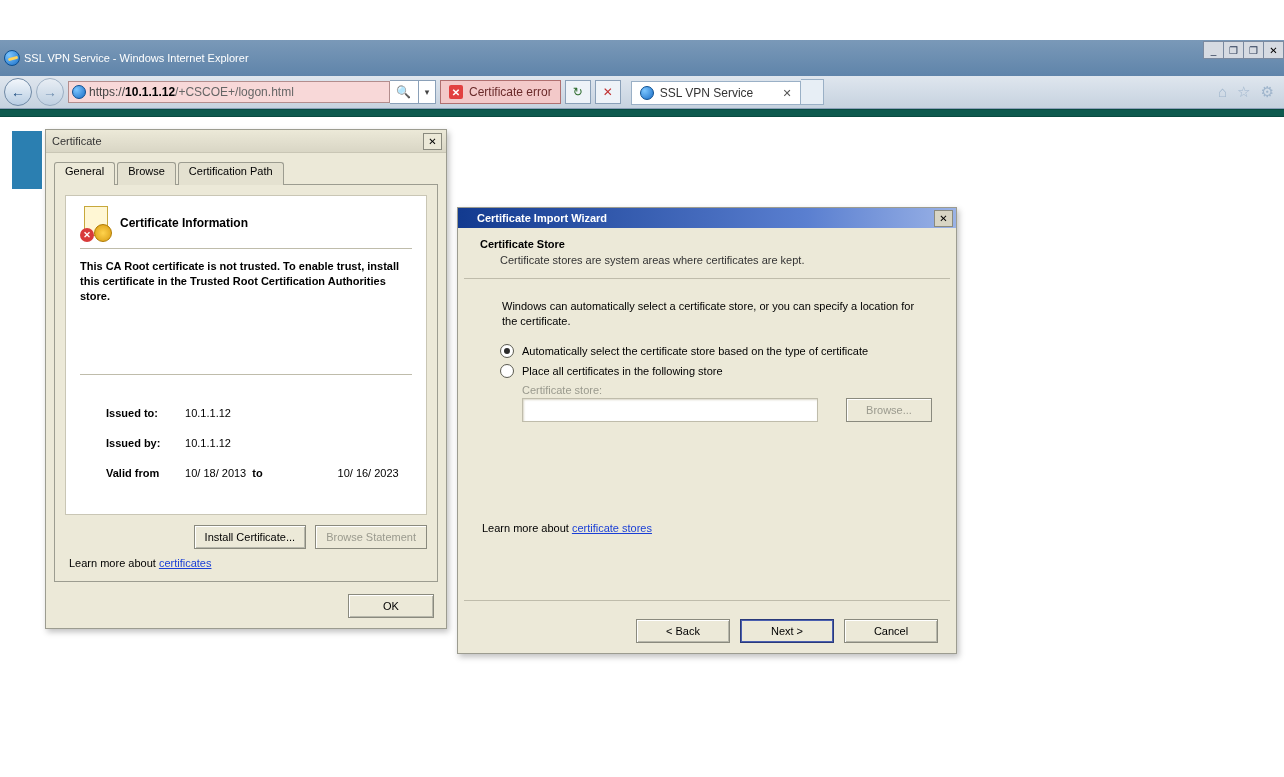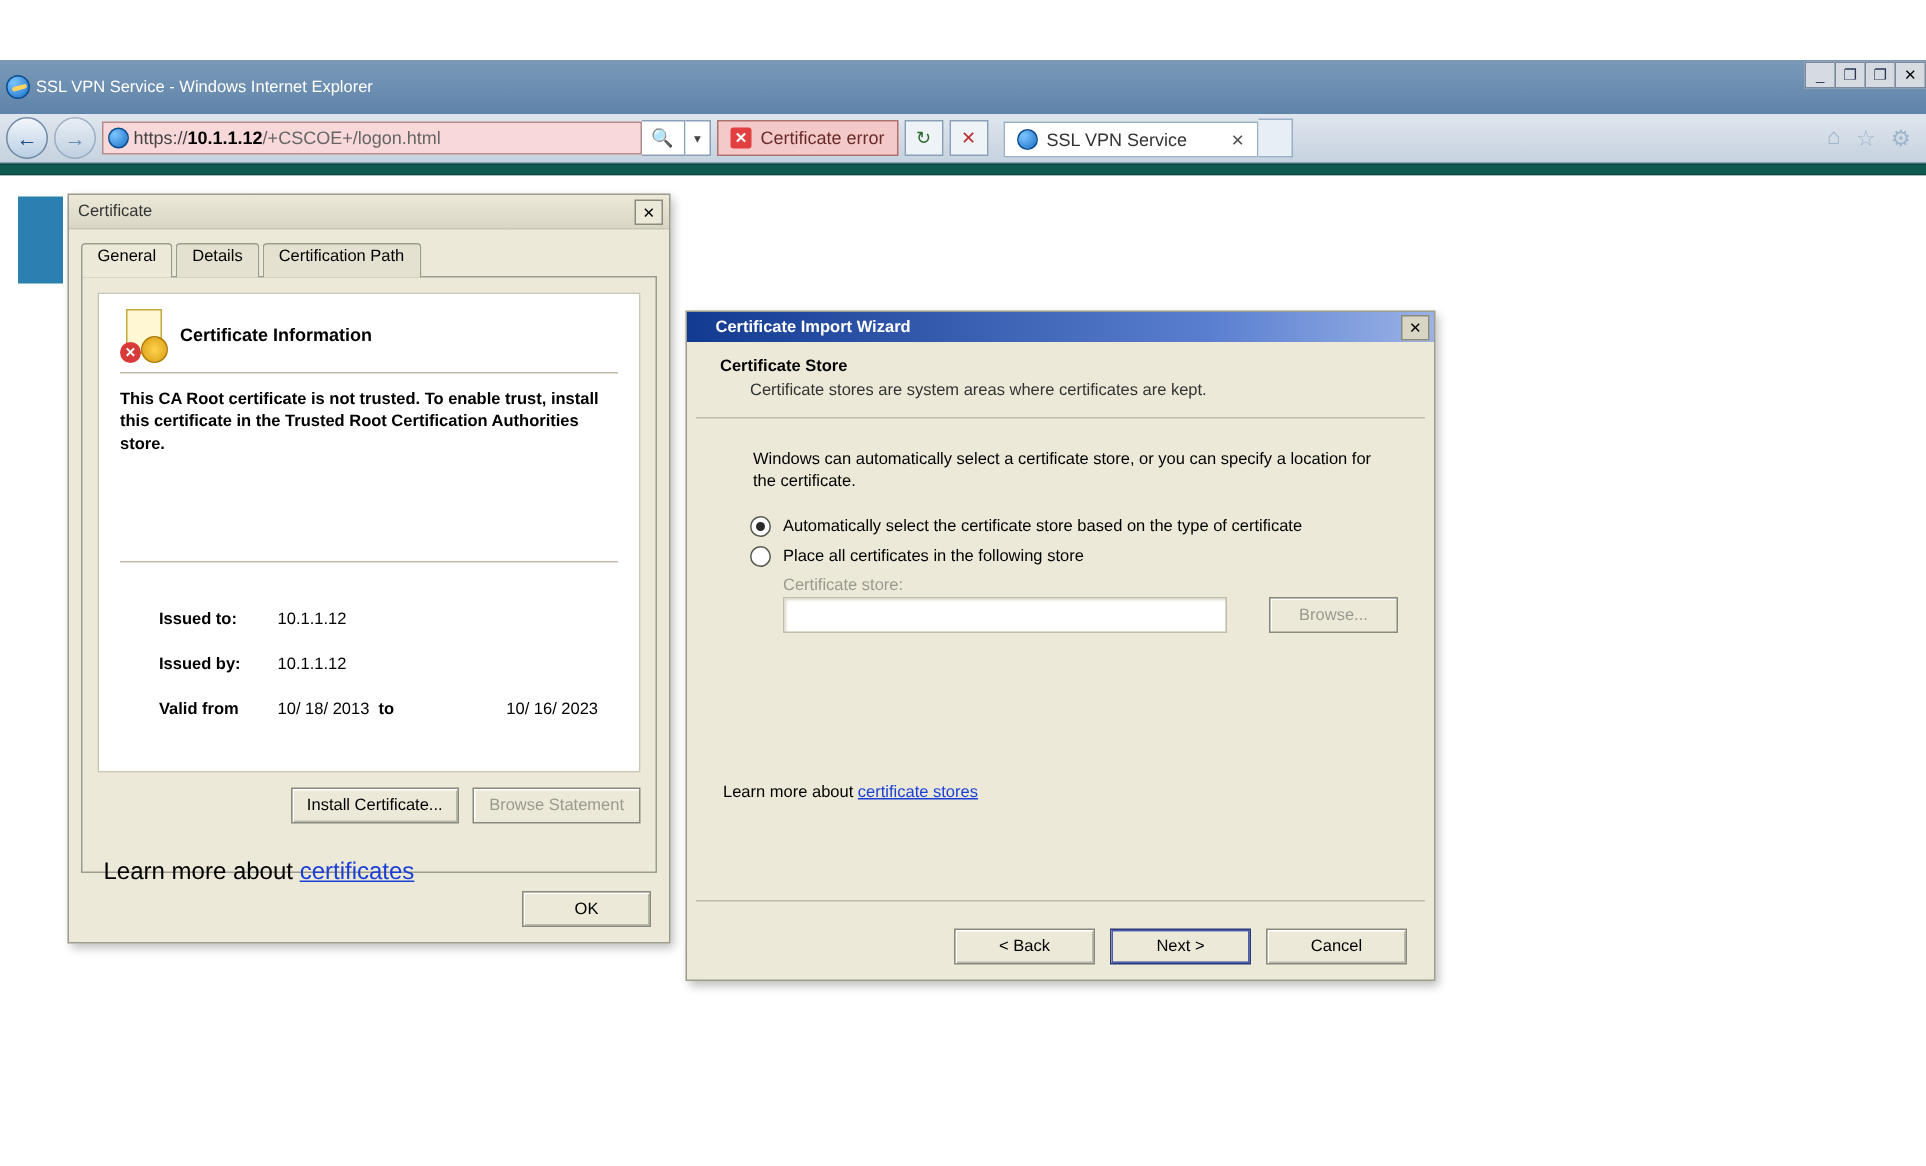--- a/index.html
+++ b/index.html
@@ -11,21 +11,21 @@
   .titlebar .spacer{flex:1;}
   .titlebar-btns{display:flex;height:100%;}
   .titlebar-btn{width:21px;height:18px;margin-top:1px;background:#d6dbe2;border:1px solid #7a8aa0;display:flex;align-items:center;justify-content:center;font-size:10px;color:#2a3a55;box-sizing:border-box;cursor:default;}
   .titlebar-btn + .titlebar-btn{margin-left:-1px;}
   .titlebar-btn:last-child{color:#000;}
   
   .navrow{height:32px;background:linear-gradient(#dfe6ee,#c6d2df);border-bottom:1px solid #8aa0b8;display:flex;align-items:center;padding:0 4px;gap:4px;}
   .nav-arrow{width:26px;height:26px;border-radius:50%;background:linear-gradient(#f2f6fb,#b9cee3);border:1px solid #6f89a5;display:flex;align-items:center;justify-content:center;color:#1d4e82;font-size:14px;cursor:default;}
   .nav-arrow.disabled{opacity:.55;}
   .addr-wrap{display:flex;align-items:center;height:24px;}
-  .addr-input{width:360px;height:22px;border:1px solid #b38d8d;background:#f8d8d8;display:flex;align-items:center;padding:0 3px;box-sizing:border-box;}
+  .addr-input{width:322px;height:22px;border:1px solid #b38d8d;background:#f8d8d8;display:flex;align-items:center;padding:0 3px;box-sizing:border-box;}
   .addr-input .ie-icon-sm{width:14px;height:14px;border-radius:50%;background:radial-gradient(circle at 30% 30%,#7cc6ff,#1a6ec7);border:1px solid #0b4e90;box-sizing:border-box;margin-right:3px;}
   .addr-text{font-size:12px;}
   .addr-text .proto{color:#444;}
   .addr-text .host{font-weight:bold;color:#000;}
   .addr-text .path{color:#666;}
   .search-seg{width:28px;height:22px;border:1px solid #8aa0b8;border-left:none;background:#fff;display:flex;align-items:center;justify-content:center;color:#6a6a6a;}
   .dd-seg{width:16px;height:22px;border:1px solid #8aa0b8;border-left:none;background:#fff;display:flex;align-items:center;justify-content:center;color:#444;font-size:9px;}
   .cert-error{height:22px;border:1px solid #b07070;background:#f3c9c9;display:flex;align-items:center;padding:0 8px;gap:6px;color:#6a2a2a;}
   .shield-bad{width:14px;height:14px;border-radius:2px;background:#e24040;display:flex;align-items:center;justify-content:center;color:#fff;font-size:10px;font-weight:bold;}
   .mini-btn{width:24px;height:22px;border:1px solid #8aa0b8;background:#eef3f8;display:flex;align-items:center;justify-content:center;font-size:12px;color:#2c6b2c;}
@@ -63,21 +63,21 @@
   .cert-icon .ribbon{position:absolute;right:-2px;bottom:-2px;width:16px;height:16px;border-radius:50%;background:radial-gradient(#ffd34d,#d89b12);border:1px solid #b07a00;}
   .cert-icon .badx{position:absolute;left:0;bottom:-2px;width:14px;height:14px;border-radius:50%;background:#d83a3a;display:flex;align-items:center;justify-content:center;color:#fff;font-size:9px;font-weight:bold;}
   .cert-title{font-weight:bold;font-size:12px;}
   .cert-sep{border-top:1px solid #bfbcab;margin:4px 0 10px;}
   .cert-warn{font-weight:bold;font-size:11px;line-height:1.35;}
   .kv{margin-top:32px;padding-left:26px;font-size:11px;}
   .kv div{margin-bottom:18px;}
   .kv b{display:inline-block;width:76px;}
   .cert-actions{margin-top:10px;text-align:right;}
   .cert-actions .btn{margin-left:6px;}
-  .learn{margin-top:24px;padding-left:4px;font-size:16px;}
+  .learn{margin-top:8px;padding-left:4px;font-size:11px;}
   .cert-footer{position:absolute;right:12px;bottom:10px;}
   
   .wiz-dlg{left:457px;top:90px;width:498px;height:445px;}
   .wiz-title{height:20px;background:linear-gradient(90deg,#123a8f,#5a7fd0 70%,#9ab2e6);color:#fff;font-weight:bold;font-size:11px;display:flex;align-items:center;padding-left:19px;}
   .wiz-dlg .close{top:2px;right:3px;background:#d8d5c4;}
   .wiz-head{padding:10px 20px 12px 22px;}
   .wiz-head b{font-size:11px;}
   .wiz-head .sub{margin:4px 0 0 20px;color:#333;font-size:11px;}
   .wiz-divider{border-top:1px solid #bfbcab;margin:0 6px;}
   .wiz-body{padding:14px 24px;font-size:11px;}
@@ -161,21 +161,21 @@
   <div class="teal-block"></div>
 
   <div class="dlg cert-dlg">
     <div class="titlebar2">
         <span>Certificate</span>
       </div>
     <div class="close">✕</div>
 
     <div class="tabs">
       <div class="tabbtn active"><span>General</span></div>
-      <div class="tabbtn"><span>Details</span></div>
+      <div class="tabbtn"><span>Browse</span></div>
       <div class="tabbtn"><span>Certification Path</span></div>
     </div>
 
     <div class="tabpanel">
       <div class="cert-info">
         <div class="cert-head">
           <div class="cert-icon">
             <div class="sheet"></div>
               <div class="ribbon"></div>
               <div class="badx">✕</div>

